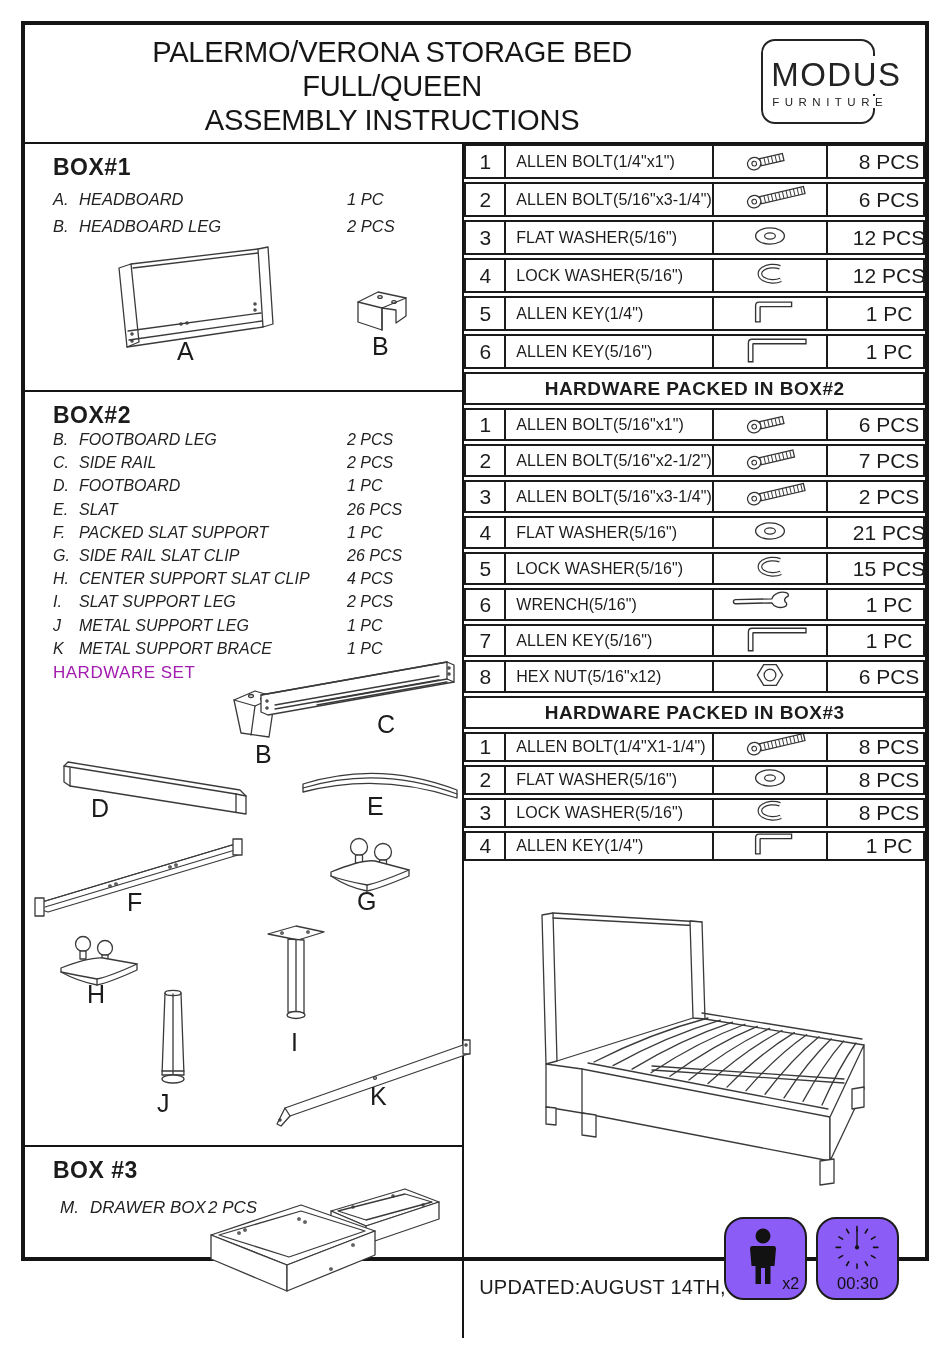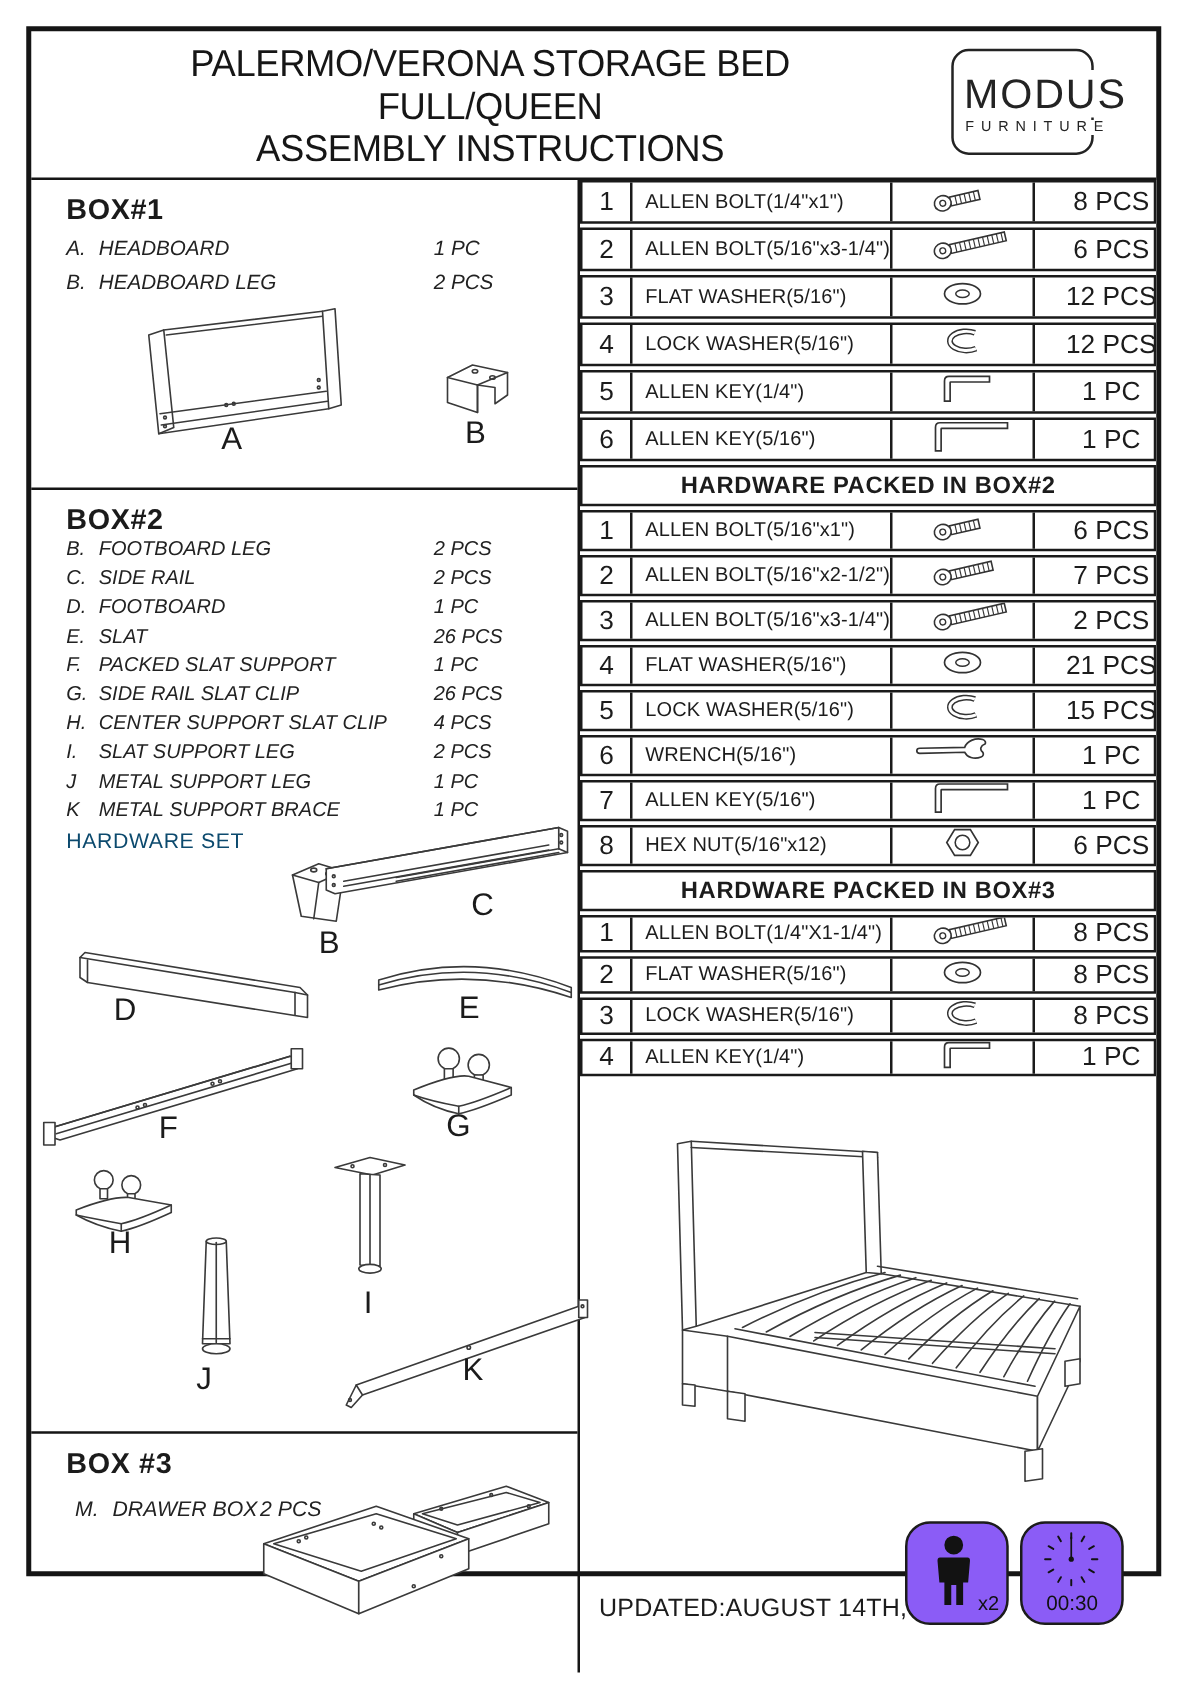--- a/index.html
+++ b/index.html
@@ -27,21 +27,21 @@
   .box3 { flex:1; }
   .box-title { position:absolute; left:28px; top:10px; font-size:23px; font-weight:bold; letter-spacing:0.5px; color:#1b1b1b; }
   .items { position:absolute; left:28px; right:10px;font-style:italic; }
   .item-row { position:relative; font-size:16.5px; color:#222; white-space:nowrap; }
   .item-letter { display:inline-block; width:26px; }
   .item-qty { position:absolute; left:294px; top:0; }
   .box1 .items { top:42px; }
   .box1 .item-row { height:27px; line-height:27px; }
   .box2 .items { top:36px; }
   .box2 .item-row { height:23.2px; line-height:23.2px; font-size:16px; }
-  .hardware-note { position:absolute; left:28px; top:271px; font-size:17px; letter-spacing:0.5px; color:#0c4a6e;text-align:right; }
+  .hardware-note { position:absolute; left:28px; top:271px; font-size:17px; letter-spacing:0.5px; color:#a21caf;text-align:right; }
   .box3 .items { top:48px; left:35px; }
   .box3 .item-row { height:26px; line-height:26px; font-size:17px; }
   .box3 .item-letter { width:30px; }
   .box3 .item-qty { left:148px; }
 
   .part { position:absolute; }
   .part-caption { position:absolute; font-size:25px; color:#1b1b1b; }
   svg.line path, svg.line polygon, svg.line line, svg.line ellipse, svg.line circle, svg.line polyline, svg.line rect
     { fill:none; stroke:#3a3a3a; stroke-width:1.3; stroke-linejoin:round; stroke-linecap:round; }
   svg.line .f { fill:#ffffff; }

